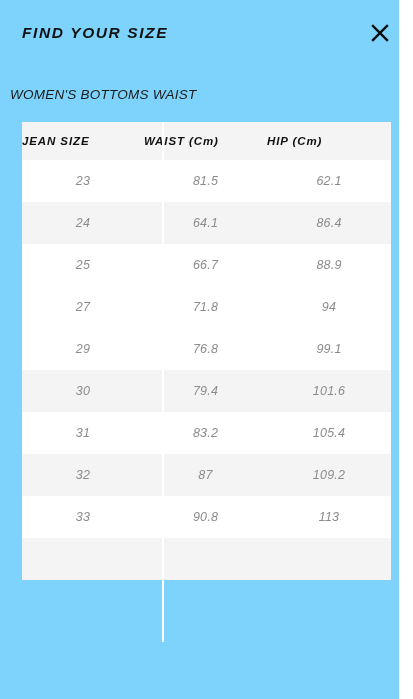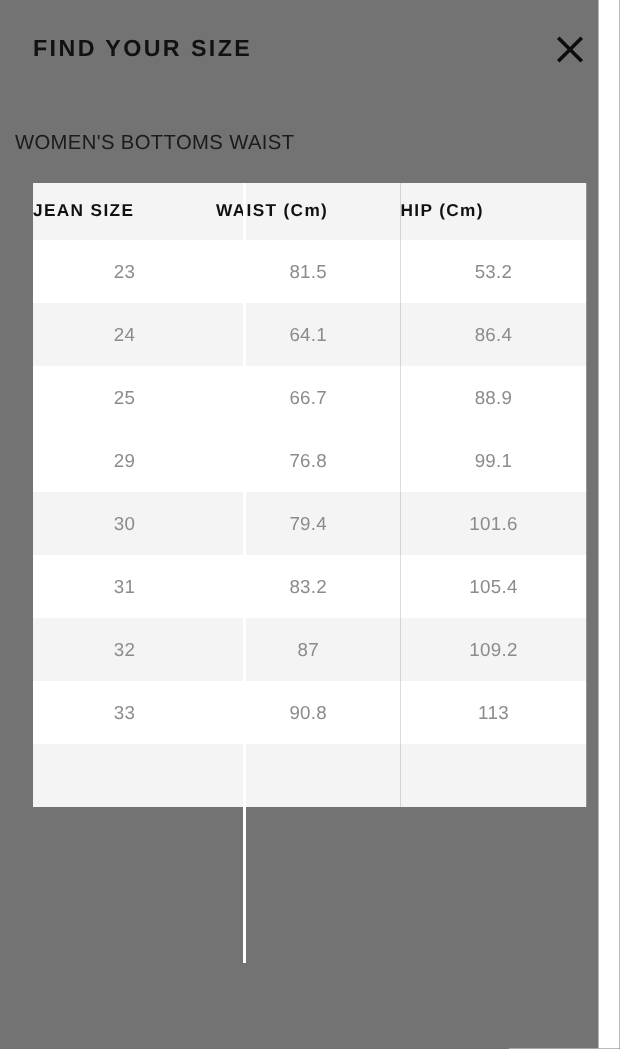--- a/index.html
+++ b/index.html
@@ -13,22 +13,23 @@
   body {
     background: #ffffff;
     font-family: "Liberation Sans", "DejaVu Sans", sans-serif;
     -webkit-font-smoothing: antialiased;
   }
 
   .panel {
     position: relative;
     width: 399px;
     height: 699px;
-    background: #737373;
+    background: #7dd3fc;
     overflow: hidden;
+    font-style: italic;
   }
 
   
   .panel-header {
     position: absolute;
     top: 0;
     left: 0;
     width: 413px;
     height: 66px;
     display: flex;
@@ -172,33 +173,38 @@
         <tr>
           <th>JEAN SIZE</th>
           <th>WAIST (Cm)</th>
           <th>HIP (Cm)</th>
         </tr>
       </thead>
       <tbody>
         <tr>
           <td>23</td>
           <td>81.5</td>
-          <td>53.2</td>
+          <td>62.1</td>
         </tr>
         <tr class="alt">
           <td>24</td>
           <td>64.1</td>
           <td>86.4</td>
         </tr>
         <tr>
           <td>25</td>
           <td>66.7</td>
           <td>88.9</td>
         </tr>
         <tr>
+          <td>27</td>
+          <td>71.8</td>
+          <td>94</td>
+        </tr>
+        <tr>
           <td>29</td>
           <td>76.8</td>
           <td>99.1</td>
         </tr>
         <tr class="alt">
           <td>30</td>
           <td>79.4</td>
           <td>101.6</td>
         </tr>
         <tr>

